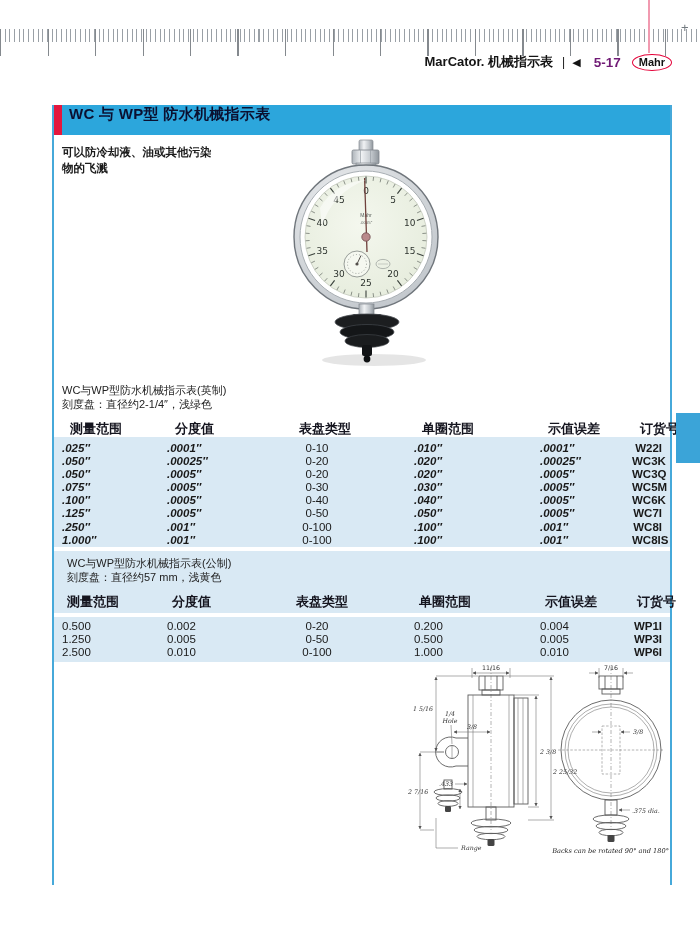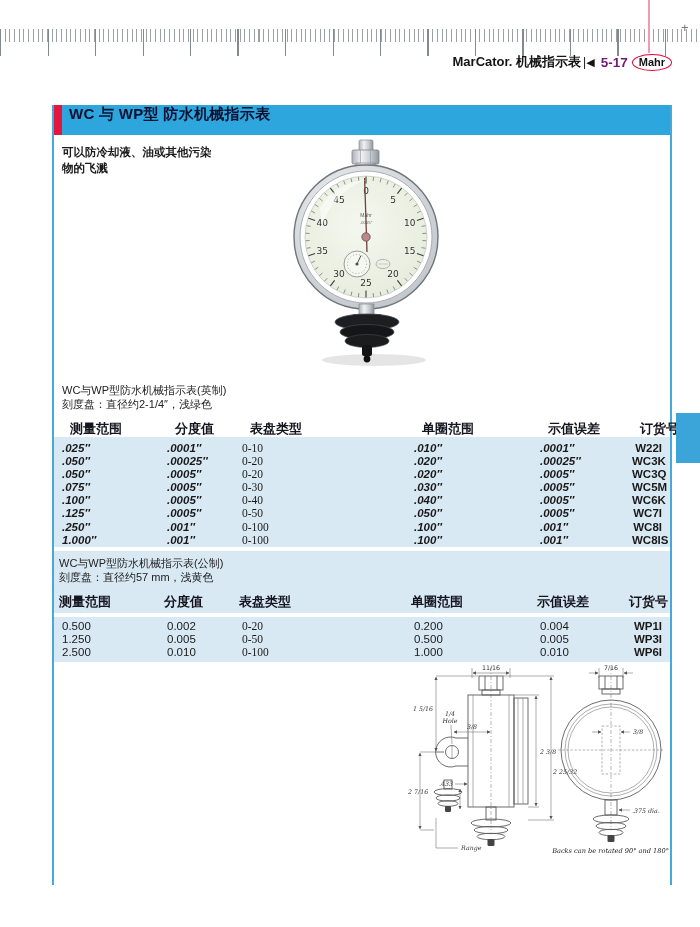--- a/index.html
+++ b/index.html
@@ -9,21 +9,21 @@
   
   .ruler{position:absolute;left:0;top:29px;width:700px;height:27px;}
   .ruler-small{position:absolute;left:0;top:0;width:100%;height:13px;
     background:repeating-linear-gradient(90deg,#9aa0a6 0 1px,transparent 1px 4.7px);}
   .ruler-big{position:absolute;left:0;top:0;width:100%;height:27px;
     background:repeating-linear-gradient(90deg,#84898e 0 1px,transparent 1px 47.5px);}
   .plusmark{position:absolute;left:681px;top:20px;font-size:13px;color:#737a80;}
   .pinkline{position:absolute;left:648px;top:0;width:2px;height:53px;background:#f19ab0;}
 
   
-  .pageheader{position:absolute;top:53px;right:28px;display:flex;align-items:center;gap:0;}
+  .pageheader{position:absolute;top:53px;right:28px;display:flex;align-items:center;gap:7px;}
   .ph-title{font-weight:bold;font-size:13px;color:#141414;}
   .ph-sep{font-size:12px;color:#141414;margin-left:2px;}
   .ph-arrow{font-size:11px;color:#141414;}
   .ph-page{font-weight:bold;font-size:13.5px;color:#701a75;margin-left:6px;}
   .ph-logo{border:1.6px solid #e40038;border-radius:50%;padding:1px 6px 2px;
     font-weight:bold;font-size:11px;color:#111;background:#fff;margin-left:4px;}
 
   
   .panel{position:absolute;left:52px;top:105px;width:620px;height:780px;
     border-left:2px solid #46a9da;border-right:2px solid #46a9da;border-bottom:3px solid #46a9da;
@@ -44,21 +44,21 @@
   .bluesec{box-sizing:border-box;background:#d9e9f4;padding:5px 0 0;}
   .gap4{height:4px;background:#fff;}
   .intro{font-size:11px;line-height:14px;color:#222;padding:0 0 0 0;}
   .whitesec .intro{padding-left:0;}
   .bluesec .intro{padding-left:8px;}
 
   .thead,.trow{display:grid;grid-template-columns:105px 75px 150px 130px 110px 1fr;
     align-items:baseline;padding:0 8px;white-space:nowrap;}
   .thead{font-weight:bold;font-size:13px;color:#15151f;margin-top:9px;}
   .trow{font-size:11.5px;line-height:13.1px;color:#191919;}
-  .thead .c3,.trow .c3{font-family:Liberation Serif, serif;}
+  .thead .c3,.trow .c3{text-align:center;}
   .thead .c4,.trow .c4{padding-left:22px;}
   .thead .c5,.trow .c5{padding-left:18px;}
   .thead .c6,.trow .c6{text-align:right;}
   .inchrows .trow .c1,.inchrows .trow .c2,.inchrows .trow .c4,.inchrows .trow .c5
     {font-weight:bold;font-style:italic;}
   .inchrows .trow .c6,.metricrows .trow .c6{font-weight:bold;}
 
   .box1{height:110px;}
   .box2a{height:62px;}
   .box2b{height:45px;padding-top:3px;}
@@ -310,21 +310,21 @@
         <span class="c c2">.001″</span>
         <span class="c c3">0-100</span>
         <span class="c c4">.100″</span>
         <span class="c c5">.001″</span>
         <span class="c c6">WC8IS</span>
       </div>
     </div>
 
   <div class="gap4"></div>
 
-  <div class="bluesec box2a" style="padding:5px 5px 0">
+  <div class="bluesec box2a" style="padding:5px 13px 0">
     <div class="intro" style="padding-left:0">WC与WP型防水机械指示表(公制)</div>
     <div class="intro" style="padding-left:0">刻度盘：直径约57 mm，浅黄色</div>
     <div class="thead" style="padding:0;margin-top:9px">
       <span class="c1">测量范围</span>
       <span class="c2">分度值</span>
       <span class="c3">表盘类型</span>
       <span class="c4">单圈范围</span>
       <span class="c5">示值误差</span>
       <span class="c6">订货号</span>
     </div>

